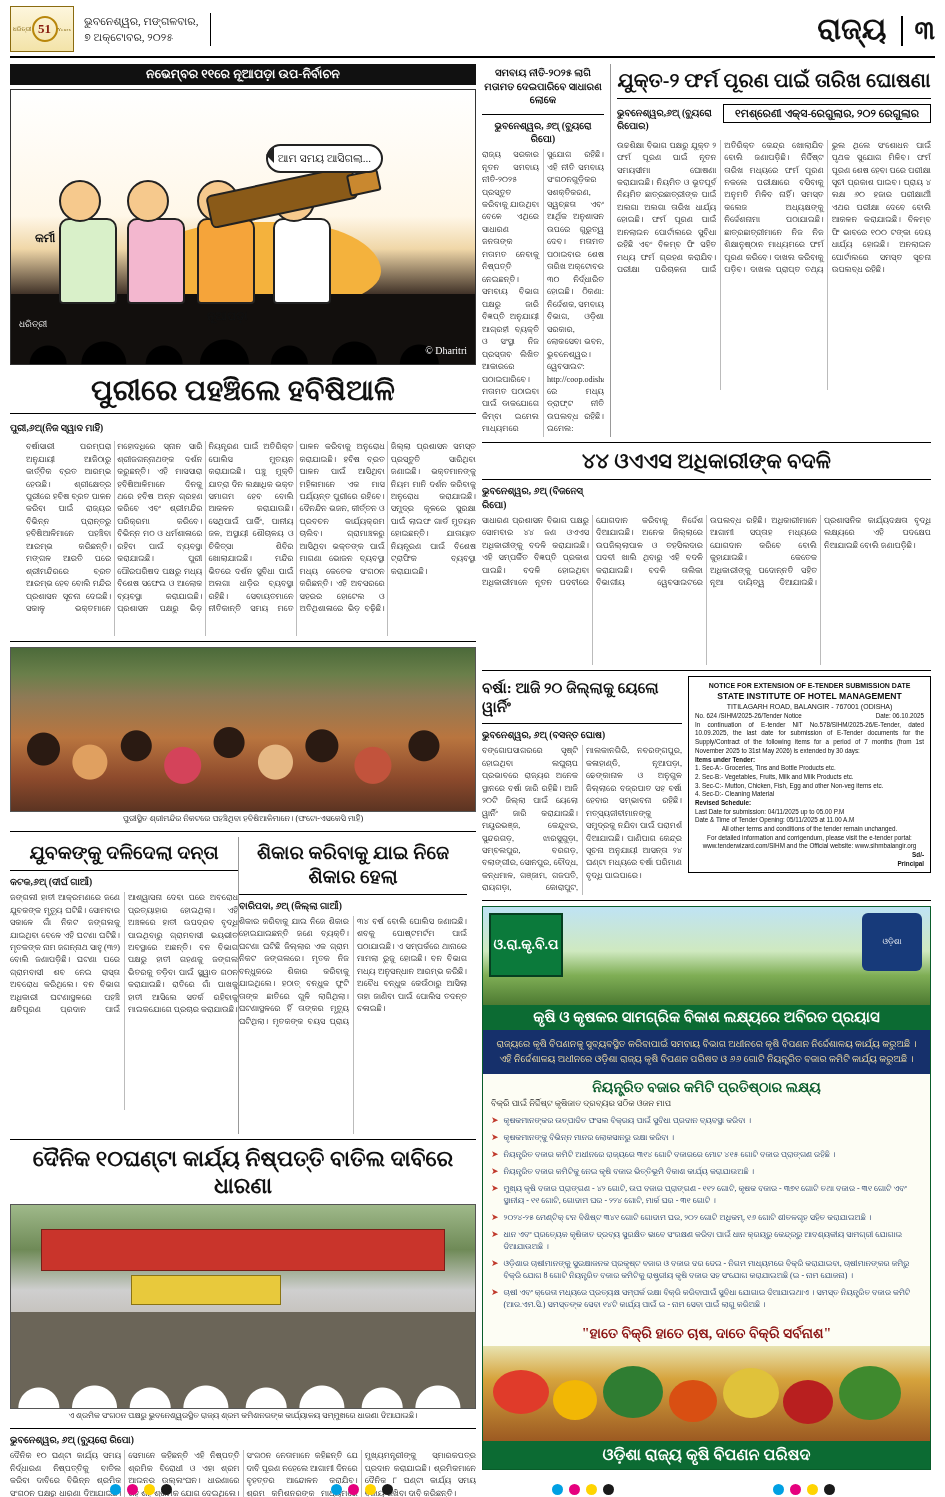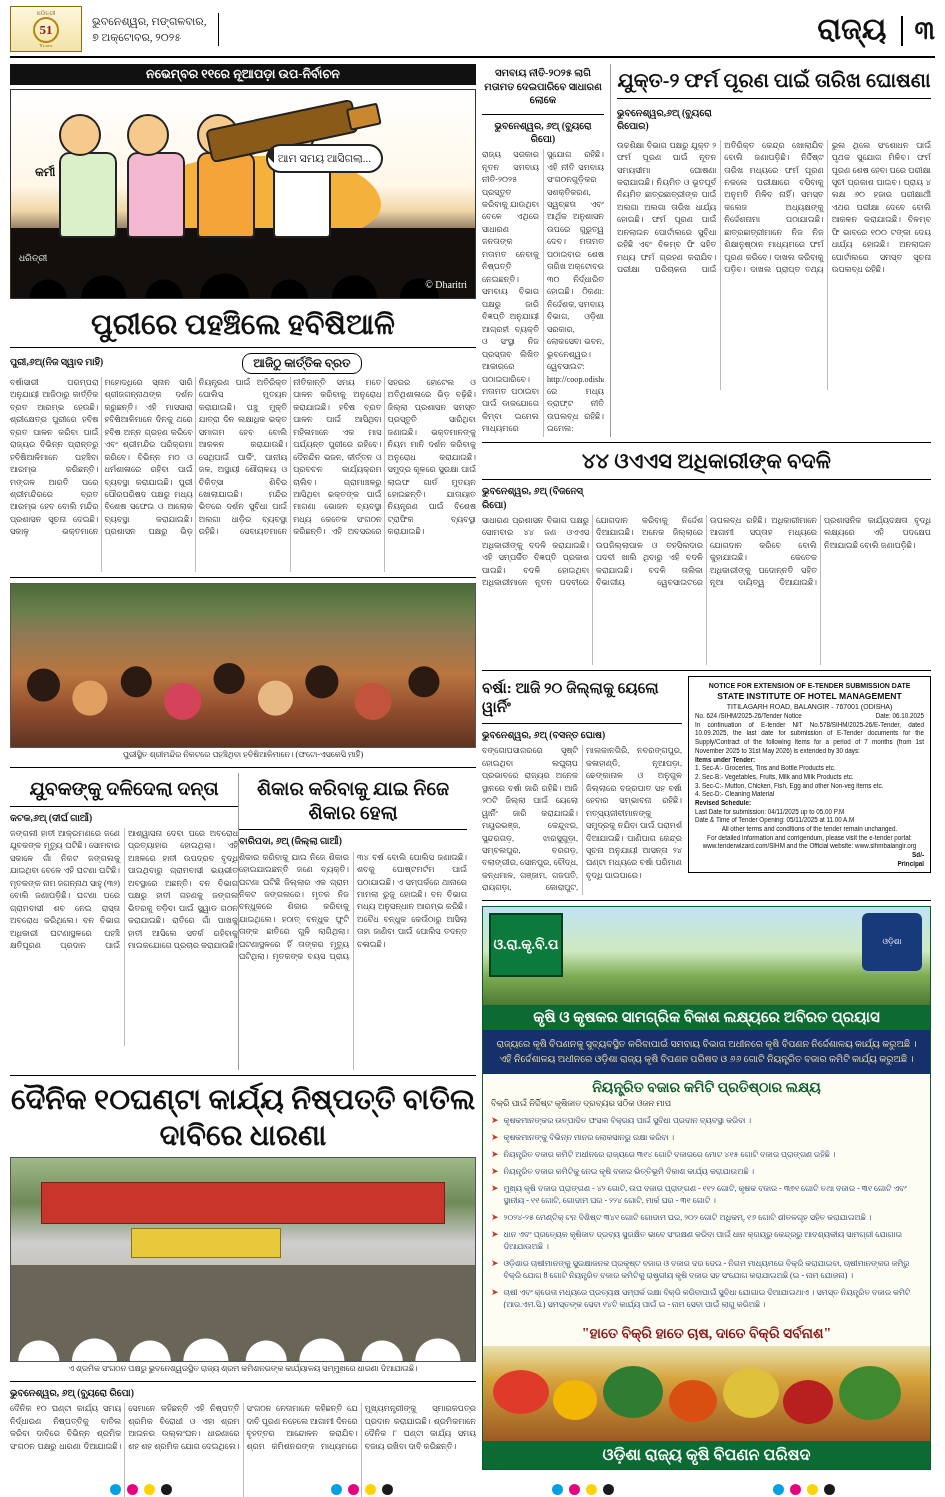--- a/index.html
+++ b/index.html
@@ -11,44 +11,44 @@
     color: #111;
     position: relative;
     overflow: hidden;
   }
   .page { position: relative; width: 945px; height: 1497px; padding: 6px 10px 0 10px; }
 
   
   .masthead { display:flex; align-items:center; justify-content:space-between; border-bottom:2px solid #000; padding-bottom:4px; }
   .mast-left { display:flex; align-items:center; gap:10px; }
   .logo-badge {
-    width:72px; height:46px; border:1px solid #8a6b10;
+    width:64px; height:46px; border:1px solid #8a6b10;
     background: linear-gradient(180deg,#fdf6dd,#f3e3a8);
-    display:flex; flex-direction:column; align-items:center; justify-content:center;
+    display:flex; flex-direction:row; align-items:center; justify-content:center;
     position:relative;
   }
   .logo-badge .ring { width:26px;height:26px;border-radius:50%;border:2px solid #b8860b; display:flex;align-items:center;justify-content:center;font-weight:bold;color:#8a1f11;font-size:13px;}
   .logo-badge .yrs { font-size:5px; color:#7a5c00; letter-spacing:.5px;}
   .logo-badge .top { font-size:6px; color:#7a5c00; }
   .mast-date { font-size:11px; line-height:1.5; color:#111; border-right:1px solid #000; padding-right:12px; }
   .mast-right { display:flex; align-items:baseline; gap:14px; font-size:30px; font-weight:bold; }
   .mast-right .pagenum { font-size:26px; border-left:2px solid #000; padding-left:12px; }
 
   
   .cols { display:flex; gap:6px; margin-top:6px; }
   .col { }
   .colA { width: 466px; }
   .colB { width: 449px; }
 
   .rule { border-top:1px solid #000; margin:5px 0; }
 
   .hl-strip { background:#111; color:#fff; text-align:center; font-size:12.5px; padding:3px 4px; font-weight:bold; }
 
   
-  .cartoon { position:relative; height:210px; border:1px solid #333; margin-top:4px;
+  .cartoon { position:relative; height:276px; border:1px solid #333; margin-top:4px;
     background: linear-gradient(180deg,#ffffff 0%, #fff7e8 46%, #f0d7a8 58%, #3b2d24 75%, #171310 100%); overflow:hidden;padding-left:8px;}
   .cartoon .crowd { position:absolute; left:0; right:0; bottom:0; height:70px; background:
      radial-gradient(circle at 8% 100%, #000 0 18px, transparent 19px),
      radial-gradient(circle at 20% 100%, #000 0 22px, transparent 23px),
      radial-gradient(circle at 33% 100%, #000 0 18px, transparent 19px),
      radial-gradient(circle at 46% 100%, #000 0 24px, transparent 25px),
      radial-gradient(circle at 60% 100%, #000 0 18px, transparent 19px),
      radial-gradient(circle at 74% 100%, #000 0 22px, transparent 23px),
      radial-gradient(circle at 88% 100%, #000 0 19px, transparent 20px),
      #120f0d; }
@@ -70,21 +70,21 @@
   h1.headline { font-size:29px; text-align:center; margin:8px 0 4px; font-weight:bold; line-height:1.2;}
   h2.head2 { font-size:19px; text-align:center; margin:4px 0; font-weight:bold; line-height:1.25;}
   h3.head3 { font-size:15px; margin:3px 0; font-weight:bold; line-height:1.3;}
   .dateline { font-size:9.5px; font-weight:bold; text-align:center; margin:3px 0; line-height:1.4;}
   .dateline.left { text-align:left; }
 
   .body-text { font-size:8.2px; line-height:1.52; text-align:justify; color:#1a1a1a; }
   .multi2 { column-count:2; column-gap:8px; column-rule:1px solid #bbb; }
   .multi3 { column-count:3; column-gap:8px; column-rule:1px solid #bbb; }
   .multi4 { column-count:4; column-gap:7px; column-rule:1px solid #bbb; }
-  .multi5 { column-count:5; column-gap:6px; column-rule:1px solid #bbb; }
+  .multi5 { column-count:5; column-gap:6px; column-rule:1px solid #bbb;margin-left:16px; }
 
   .boxed-title { border:1px solid #000; display:inline-block; padding:2px 10px; font-size:12px; font-weight:bold; border-radius:9px; }
 
   .photo { border:1px solid #555; position:relative; overflow:hidden; }
   .cap { font-size:8px; text-align:center; padding:2px 3px; }
 
   .photo-crowd { height:165px; background:
       linear-gradient(180deg,#4c6a3a 0%, #6a7f4a 16%, #8e7a56 30%, #b9753f 55%, #8d4a2c 80%, #5c3422 100%);}
   .photo-crowd .heads { position:absolute; inset:0; background:
       radial-gradient(circle at 7% 62%, #2a1a12 0 16px, transparent 17px),
@@ -195,23 +195,20 @@
         <div class="credit">© Dharitri</div>
       </div>
 
       <h1 class="headline">ପୁରୀରେ ପହଞ୍ଚିଲେ ହବିଷିଆଳି</h1>
       <div class="rule"></div>
 
       <div style="display:flex; gap:8px;">
         <div style="width:110px;">
           <div class="dateline left">ପୁରୀ,୬ଅ୍‌(ନିଜ ସ୍ୱାଦ ମାହିି)</div>
         </div>
-        <div style="flex:1; text-align:center;">
-          <span class="boxed-title">ଆଜିଠୁ କାର୍ତ୍ତିକ ବ୍ରତ</span>
-        </div>
       </div>
 
       <div class="body-text multi5" style="margin-top:3px; height:195px; overflow:hidden;">ବର୍ଷାସାରୀ ପରମ୍ପରା ଅନୁଯାୟୀ ଆଜିଠାରୁ କାର୍ତ୍ତିକ ବ୍ରତ ଆରମ୍ଭ ହେଉଛି। ଶ୍ରୀକ୍ଷେତ୍ର ପୁରୀରେ ହବିଷ ବ୍ରତ ପାଳନ କରିବା ପାଇଁ ରାଜ୍ୟର ବିଭିନ୍ନ ପ୍ରାନ୍ତରୁ ହବିଷିଆଳିମାନେ ପହଞ୍ଚିବା ଆରମ୍ଭ କରିଛନ୍ତି। ମଙ୍ଗଳ ଆରତି ପରେ ଶ୍ରୀମନ୍ଦିରରେ ବ୍ରତ ଆରମ୍ଭ ହେବ ବୋଲି ମନ୍ଦିର ପ୍ରଶାସନ ସୂଚନା ଦେଇଛି। ସକାଳୁ ଭକ୍ତମାନେ ମହୋଦଧିରେ ସ୍ନାନ ସାରି ଶ୍ରୀଜଗନ୍ନାଥଙ୍କ ଦର୍ଶନ କରୁଛନ୍ତି। ଏହି ମାସସାରା ହବିଷିଆଳିମାନେ ଦିନକୁ ଥରେ ହବିଷ ଅନ୍ନ ଗ୍ରହଣ କରିବେ ଏବଂ ଶ୍ରୀମନ୍ଦିର ପରିକ୍ରମା କରିବେ। ବିଭିନ୍ନ ମଠ ଓ ଧର୍ମଶାଳାରେ ରହିବା ପାଇଁ ବ୍ୟବସ୍ଥା କରାଯାଇଛି। ପୁରୀ ପୌରପରିଷଦ ପକ୍ଷରୁ ମଧ୍ୟ ବିଶେଷ ସଫେଇ ଓ ଆଲୋକ ବ୍ୟବସ୍ଥା କରାଯାଇଛି। ପ୍ରଶାସନ ପକ୍ଷରୁ ଭିଡ଼ ନିୟନ୍ତ୍ରଣ ପାଇଁ ଅତିରିକ୍ତ ପୋଲିସ ମୁତୟନ କରାଯାଇଛି। ପଞ୍ଚୁ ମୁକ୍ତି ଯାତ୍ରା ଦିନ ଲକ୍ଷାଧିକ ଭକ୍ତ ସମାଗମ ହେବ ବୋଲି ଆକଳନ କରାଯାଉଛି। ସେଥିପାଇଁ ପାର୍କିଂ, ପାନୀୟ ଜଳ, ଅସ୍ଥାୟୀ ଶୌଚାଳୟ ଓ ଚିକିତ୍ସା ଶିବିର ଖୋଲାଯାଇଛି। ମନ୍ଦିର ଭିତରେ ଦର୍ଶନ ସୁବିଧା ପାଇଁ ଅଲଗା ଧାଡ଼ିର ବ୍ୟବସ୍ଥା ରହିଛି। ସେବାୟତମାନେ ନୀତିକାନ୍ତି ସମୟ ମତେ ପାଳନ କରିବାକୁ ଅନୁରୋଧ କରାଯାଇଛି। ହବିଷ ବ୍ରତ ପାଳନ ପାଇଁ ଆସିଥିବା ମହିଳାମାନେ ଏକ ମାସ ପର୍ଯ୍ୟନ୍ତ ପୁରୀରେ ରହିବେ। ଦୈନନ୍ଦିନ ଭଜନ, କୀର୍ତ୍ତନ ଓ ପ୍ରବଚନ କାର୍ଯ୍ୟକ୍ରମ ଚାଲିବ। ଗ୍ରାମାଞ୍ଚଳରୁ ଆସିଥିବା ଭକ୍ତଙ୍କ ପାଇଁ ମାଗଣା ଭୋଜନ ବ୍ୟବସ୍ଥା ମଧ୍ୟ କେତେକ ସଂଗଠନ କରିଛନ୍ତି। ଏହି ଅବସରରେ ସହରର ହୋଟେଲ ଓ ଅତିଥିଶାଳାରେ ଭିଡ଼ ବଢ଼ିଛି। ଜିଲ୍ଲା ପ୍ରଶାସନ ସମସ୍ତ ପ୍ରସ୍ତୁତି ସାରିଥିବା ଜଣାଇଛି। ଭକ୍ତମାନଙ୍କୁ ନିୟମ ମାନି ଦର୍ଶନ କରିବାକୁ ଅନୁରୋଧ କରାଯାଇଛି। ସମୁଦ୍ର କୂଳରେ ସୁରକ୍ଷା ପାଇଁ ଲାଇଫ ଗାର୍ଡ ମୁତୟନ ହୋଇଛନ୍ତି। ଯାତାୟାତ ନିୟନ୍ତ୍ରଣ ପାଇଁ ବିଶେଷ ଟ୍ରାଫିକ ବ୍ୟବସ୍ଥା କରାଯାଇଛି।</div>
 
       <div class="rule"></div>
 
       <div class="photo photo-crowd">
         <div class="heads"></div>
       </div>
       <div class="cap">ପୁରୀସ୍ଥିତ ଶ୍ରୀମନ୍ଦିର ନିକଟରେ ପହଞ୍ଚିଥିବା ହବିଷିଆଳିମାନେ। (ଫଟୋ-ଏସକେସି ମାହିି)</div>
@@ -229,21 +226,21 @@
         <div style="width:228px;">
           <h2 class="head2">ଶିକାର କରିବାକୁ ଯାଇ ନିଜେ ଶିକାର ହେଲା</h2>
           <div class="rule"></div>
           <div class="dateline left">ବାରିପଦା, ୬ଅ୍‌ (ଜିଲ୍ଲା ଗାଆଁ)</div>
           <div class="body-text multi2" style="height:218px; overflow:hidden;">ଶିକାର କରିବାକୁ ଯାଇ ନିଜେ ଶିକାର ହୋଇଯାଇଛନ୍ତି ଜଣେ ବ୍ୟକ୍ତି। ଘଟଣା ଘଟିଛି ଜିଲ୍ଲାର ଏକ ଗ୍ରାମ ନିକଟ ଜଙ୍ଗଲରେ। ମୃତକ ନିଜ ବନ୍ଧୁକରେ ଶିକାର କରିବାକୁ ଯାଇଥିଲେ। ହଠାତ୍ ବନ୍ଧୁକ ଫୁଟି ତାଙ୍କ ଛାତିରେ ଗୁଳି ଲାଗିଥିଲା। ଘଟଣାସ୍ଥଳରେ ହିଁ ତାଙ୍କର ମୃତ୍ୟୁ ଘଟିଥିଲା। ମୃତକଙ୍କ ବୟସ ପ୍ରାୟ ୩୪ ବର୍ଷ ବୋଲି ପୋଲିସ ଜଣାଇଛି। ଶବକୁ ପୋଷ୍ଟମର୍ଟମ ପାଇଁ ପଠାଯାଇଛି। ଏ ସମ୍ପର୍କରେ ଥାନାରେ ମାମଲା ରୁଜୁ ହୋଇଛି। ବନ ବିଭାଗ ମଧ୍ୟ ଅନୁସନ୍ଧାନ ଆରମ୍ଭ କରିଛି। ଅବୈଧ ବନ୍ଧୁକ କେଉଁଠାରୁ ଆସିଲା ତାହା ଜାଣିବା ପାଇଁ ପୋଲିସ ତଦନ୍ତ ଚଳାଇଛି।</div>
         </div>
       </div>
 
       <div class="rule"></div>
 
-      <h2 class="head2" style="font-size:29px;">ଦୈନିକ ୧୦ଘଣ୍ଟା କାର୍ଯ୍ୟ ନିଷ୍ପତ୍ତି ବାତିଲ ଦାବିରେ ଧାରଣା</h2>
+      <h2 class="head2" style="font-size:22px;">ଦୈନିକ ୧୦ଘଣ୍ଟା କାର୍ଯ୍ୟ ନିଷ୍ପତ୍ତି ବାତିଲ ଦାବିରେ ଧାରଣା</h2>
 
       <div class="photo photo-rally">
         <div class="banner"></div>
         <div class="banner2"></div>
         <div class="ppl"></div>
       </div>
       <div class="cap">ଏ ଶ୍ରମିକ ସଂଗଠନ ପକ୍ଷରୁ ଭୁବନେଶ୍ୱରସ୍ଥିତ ରାଜ୍ୟ ଶ୍ରମ କମିଶନରଙ୍କ କାର୍ଯ୍ୟାଳୟ ସମ୍ମୁଖରେ ଧାରଣା ଦିଆଯାଇଛି।</div>
       <div class="rule"></div>
       <div class="dateline left">ଭୁବନେଶ୍ୱର, ୬ଅ୍‌ (ବ୍ୟୁରୋ ରିପୋ)</div>
       <div class="body-text multi4" style="height:150px; overflow:hidden;">ଦୈନିକ ୧୦ ଘଣ୍ଟା କାର୍ଯ୍ୟ ସମୟ ନିର୍ଦ୍ଧାରଣ ନିଷ୍ପତ୍ତିକୁ ବାତିଲ କରିବା ଦାବିରେ ବିଭିନ୍ନ ଶ୍ରମିକ ସଂଗଠନ ପକ୍ଷରୁ ଧାରଣା ଦିଆଯାଇଛି। ସେମାନେ କହିଛନ୍ତି ଏହି ନିଷ୍ପତ୍ତି ଶ୍ରମିକ ବିରୋଧୀ ଓ ଏହା ଶ୍ରମ ଆଇନର ଉଲ୍ଲଂଘନ। ଧାରଣାରେ ଶହ ଶହ ଶ୍ରମିକ ଯୋଗ ଦେଇଥିଲେ। ସଂଗଠନ ନେତାମାନେ କହିଛନ୍ତି ଯେ ଦାବି ପୂରଣ ନହେଲେ ଆଗାମୀ ଦିନରେ ବୃହତ୍ତର ଆନ୍ଦୋଳନ କରାଯିବ। ଶ୍ରମ କମିଶନରଙ୍କ ମାଧ୍ୟମରେ ମୁଖ୍ୟମନ୍ତ୍ରୀଙ୍କୁ ସ୍ମାରକପତ୍ର ପ୍ରଦାନ କରାଯାଇଛି। ଶ୍ରମିକମାନେ ଦୈନିକ ୮ ଘଣ୍ଟା କାର୍ଯ୍ୟ ସମୟ ବଜାୟ ରଖିବା ଦାବି କରିଛନ୍ତି।</div>
@@ -261,20 +258,23 @@
         </div>
 
         <div style="width:1px; background:#999;"></div>
 
         <div style="width:318px;">
           <h2 class="head2" style="font-size:20px;">ଯୁକ୍ତ-୨ ଫର୍ମ ପୂରଣ ପାଇଁ ତାରିଖ ଘୋଷଣା</h2>
           <div class="rule"></div>
           <div style="display:flex; gap:6px;">
             <div style="width:100px;">
               <div class="dateline left">ଭୁବନେଶ୍ୱର,୬ଅ୍‌ (ବ୍ୟୁରୋ ରିପୋର)</div>
+            </div>
+            <div style="flex:1">
+              <div class="inline-head">୧ମଶ୍ରେଣୀ ଏକ୍ସ-ରେଗୁଲାର, ୨୦୨ ରେଗୁଲାର</div>
             </div>
           </div>
           <div class="body-text multi3" style="height:250px; overflow:hidden; margin-top:3px;">ଉଚ୍ଚଶିକ୍ଷା ବିଭାଗ ପକ୍ଷରୁ ଯୁକ୍ତ ୨ ଫର୍ମ ପୂରଣ ପାଇଁ ନୂତନ ସମୟସୀମା ଘୋଷଣା କରାଯାଇଛି। ନିୟମିତ ଓ ଭୂତପୂର୍ବ ନିୟମିତ ଛାତ୍ରଛାତ୍ରୀଙ୍କ ପାଇଁ ଅଲଗା ଅଲଗା ତାରିଖ ଧାର୍ଯ୍ୟ ହୋଇଛି। ଫର୍ମ ପୂରଣ ପାଇଁ ଅନଲାଇନ ପୋର୍ଟାଲରେ ସୁବିଧା ରହିଛି ଏବଂ ବିଳମ୍ବ ଫି ସହିତ ମଧ୍ୟ ଫର୍ମ ଗ୍ରହଣ କରାଯିବ। ପରୀକ୍ଷା ପରିଚାଳନା ପାଇଁ ଅତିରିକ୍ତ କେନ୍ଦ୍ର ଖୋଲାଯିବ ବୋଲି ଜଣାପଡ଼ିଛି। ନିର୍ଦ୍ଦିଷ୍ଟ ତାରିଖ ମଧ୍ୟରେ ଫର୍ମ ପୂରଣ ନକଲେ ପରୀକ୍ଷାରେ ବସିବାକୁ ଅନୁମତି ମିଳିବ ନାହିଁ। ସମସ୍ତ କଲେଜ ଅଧ୍ୟକ୍ଷଙ୍କୁ ନିର୍ଦ୍ଦେଶନାମା ପଠାଯାଇଛି। ଛାତ୍ରଛାତ୍ରୀମାନେ ନିଜ ନିଜ ଶିକ୍ଷାନୁଷ୍ଠାନ ମାଧ୍ୟମରେ ଫର୍ମ ପୂରଣ କରିବେ। ଦାଖଲ କରିବାକୁ ପଡ଼ିବ। ଦାଖଲ ପ୍ରାପ୍ତ ତଥ୍ୟ ଭୁଲ ଥିଲେ ସଂଶୋଧନ ପାଇଁ ପୃଥକ ସୁଯୋଗ ମିଳିବ। ଫର୍ମ ପୂରଣ ଶେଷ ହେବା ପରେ ପରୀକ୍ଷା ସୂଚୀ ପ୍ରକାଶ ପାଇବ। ପ୍ରାୟ ୪ ଲକ୍ଷ ୬୦ ହଜାର ପରୀକ୍ଷାର୍ଥୀ ଏଥର ପରୀକ୍ଷା ଦେବେ ବୋଲି ଆକଳନ କରାଯାଇଛି। ବିଳମ୍ବ ଫି ଭାବରେ ୧୦୦ ଟଙ୍କା ଦେୟ ଧାର୍ଯ୍ୟ ହୋଇଛି। ଅନଲାଇନ ପୋର୍ଟାଲରେ ସମସ୍ତ ସୂଚନା ଉପଲବ୍ଧ ରହିଛି।</div>
         </div>
       </div>
 
       <div class="rule"></div>
 
       <h2 class="head2" style="font-size:21px;">୪୪ ଓଏଏସ ଅଧିକାରୀଙ୍କ ବଦଳି</h2>
       <div class="rule"></div>

